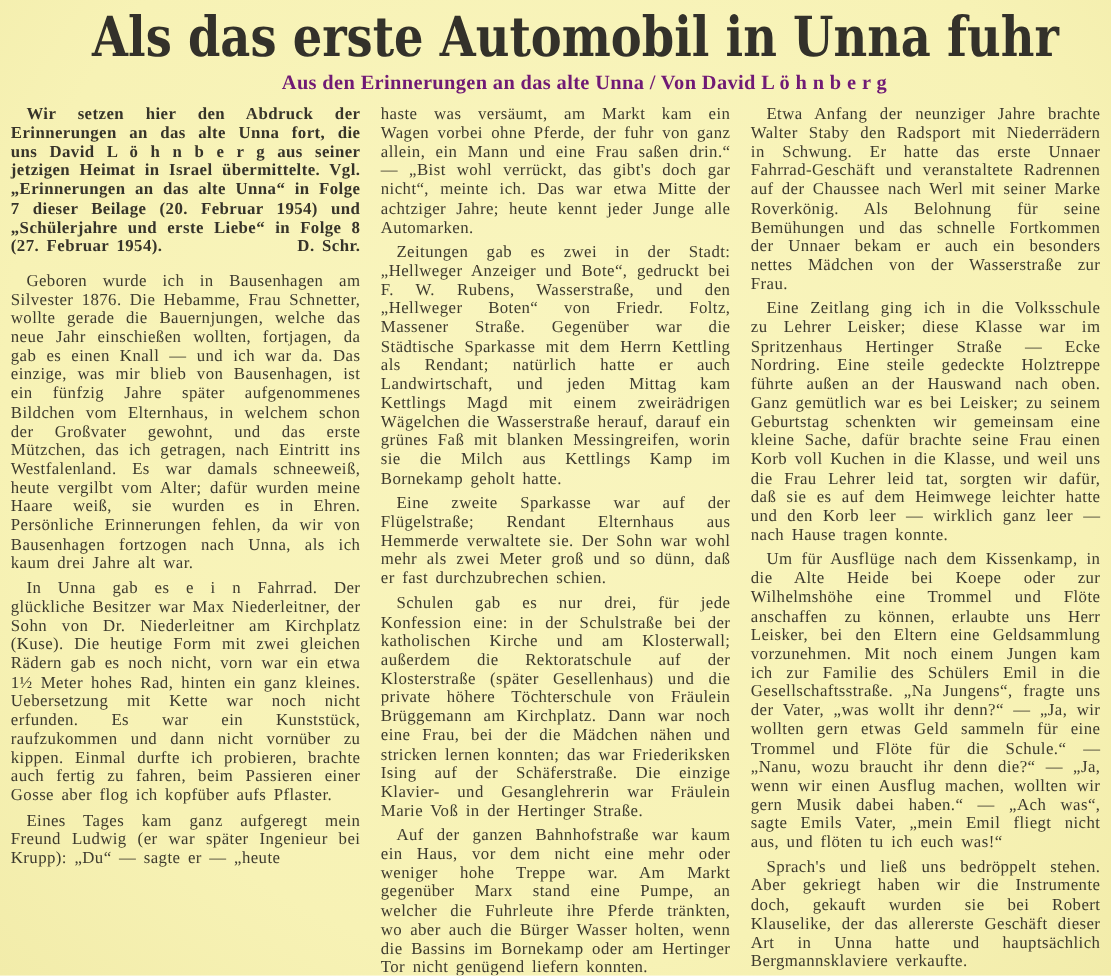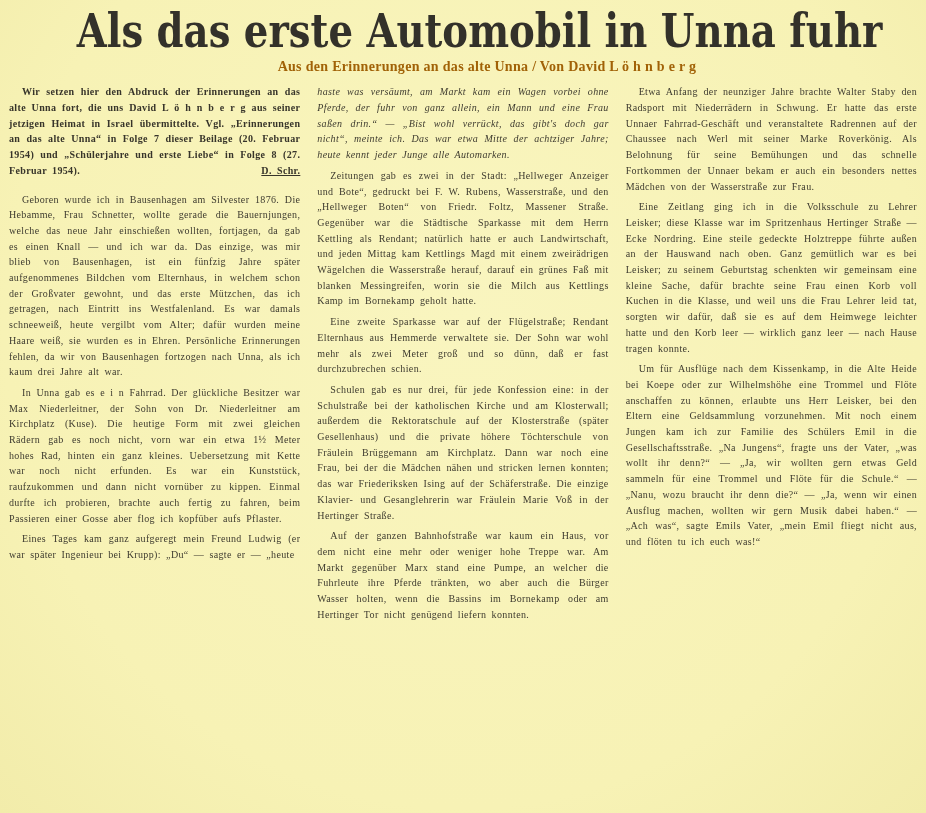--- a/index.html
+++ b/index.html
@@ -23,58 +23,57 @@
     line-height:1.05;
     letter-spacing:0px;
     color:#33312a;
     transform:scaleX(0.84);
     transform-origin:center top;
     white-space:nowrap;
   }
   .subtitle{
     margin-top:4px;
     font-weight:bold;
-    font-size:14px;
-    color:#a16207;
+    font-size:17px;
+    color:#701a75;
     letter-spacing:0.3px;
     padding-left:48px;
   }
   .columns{
     display:flex;
     gap:17px;
     padding:0 9px;
     margin-top:9px;
     height:725px;
     overflow:hidden;
   }
   .column{
     flex:1 1 0;
     text-align:justify;
-    font-size:10px;
+    font-size:14px;
     line-height:15.7px;
     letter-spacing:0.35px;
     word-spacing:2.4px;
   }
   .para{
     margin:0 0 5px 0;
     text-indent:13px;
   }
-  .para.noindent{text-indent:0;font-style:italic;}
+  .para.noindent{text-indent:0;}
   .para.intro{
     font-weight:bold;
     margin-bottom:13px;
     position:relative;
     color:#37342a;
   }
   .signoff{
     position:absolute;
     right:0;
     bottom:0;
     font-weight:bold;
-    text-decoration:underline;
   }
 </style>
 </head>
 <body>
 
 <div class="page">
   <div class="masthead">
     <h1 class="headline">Als das erste Automobil in Unna fuhr</h1>
     <div class="subtitle">Aus den Erinnerungen an das alte Unna / Von David L ö h n b e r g</div>
   </div>
@@ -89,15 +88,16 @@
         <p class="para noindent">haste was versäumt, am Markt kam ein Wagen vorbei ohne Pferde, der fuhr von ganz allein, ein Mann und eine Frau saßen drin.“ — „Bist wohl verrückt, das gibt's doch gar nicht“, meinte ich. Das war etwa Mitte der achtziger Jahre; heute kennt jeder Junge alle Automarken.</p>
         <p class="para">Zeitungen gab es zwei in der Stadt: „Hellweger Anzeiger und Bote“, gedruckt bei F. W. Rubens, Wasserstraße, und den „Hellweger Boten“ von Friedr. Foltz, Massener Straße. Gegenüber war die Städtische Sparkasse mit dem Herrn Kettling als Rendant; natürlich hatte er auch Landwirtschaft, und jeden Mittag kam Kettlings Magd mit einem zweirädrigen Wägelchen die Wasserstraße herauf, darauf ein grünes Faß mit blanken Messingreifen, worin sie die Milch aus Kettlings Kamp im Bornekamp geholt hatte.</p>
         <p class="para">Eine zweite Sparkasse war auf der Flügelstraße; Rendant Elternhaus aus Hemmerde verwaltete sie. Der Sohn war wohl mehr als zwei Meter groß und so dünn, daß er fast durchzubrechen schien.</p>
         <p class="para">Schulen gab es nur drei, für jede Konfession eine: in der Schulstraße bei der katholischen Kirche und am Klosterwall; außerdem die Rektoratschule auf der Klosterstraße (später Gesellenhaus) und die private höhere Töchterschule von Fräulein Brüggemann am Kirchplatz. Dann war noch eine Frau, bei der die Mädchen nähen und stricken lernen konnten; das war Friederiksken Ising auf der Schäferstraße. Die einzige Klavier- und Gesanglehrerin war Fräulein Marie Voß in der Hertinger Straße.</p>
         <p class="para">Auf der ganzen Bahnhofstraße war kaum ein Haus, vor dem nicht eine mehr oder weniger hohe Treppe war. Am Markt gegenüber Marx stand eine Pumpe, an welcher die Fuhrleute ihre Pferde tränkten, wo aber auch die Bürger Wasser holten, wenn die Bassins im Bornekamp oder am Hertinger Tor nicht genügend liefern konnten.</p>
       </div>
     <div class="column">
         <p class="para">Etwa Anfang der neunziger Jahre brachte Walter Staby den Radsport mit Niederrädern in Schwung. Er hatte das erste Unnaer Fahrrad-Geschäft und veranstaltete Radrennen auf der Chaussee nach Werl mit seiner Marke Roverkönig. Als Belohnung für seine Bemühungen und das schnelle Fortkommen der Unnaer bekam er auch ein besonders nettes Mädchen von der Wasserstraße zur Frau.</p>
         <p class="para">Eine Zeitlang ging ich in die Volksschule zu Lehrer Leisker; diese Klasse war im Spritzenhaus Hertinger Straße — Ecke Nordring. Eine steile gedeckte Holztreppe führte außen an der Hauswand nach oben. Ganz gemütlich war es bei Leisker; zu seinem Geburtstag schenkten wir gemeinsam eine kleine Sache, dafür brachte seine Frau einen Korb voll Kuchen in die Klasse, und weil uns die Frau Lehrer leid tat, sorgten wir dafür, daß sie es auf dem Heimwege leichter hatte und den Korb leer — wirklich ganz leer — nach Hause tragen konnte.</p>
         <p class="para">Um für Ausflüge nach dem Kissenkamp, in die Alte Heide bei Koepe oder zur Wilhelmshöhe eine Trommel und Flöte anschaffen zu können, erlaubte uns Herr Leisker, bei den Eltern eine Geldsammlung vorzunehmen. Mit noch einem Jungen kam ich zur Familie des Schülers Emil in die Gesellschaftsstraße. „Na Jungens“, fragte uns der Vater, „was wollt ihr denn?“ — „Ja, wir wollten gern etwas Geld sammeln für eine Trommel und Flöte für die Schule.“ — „Nanu, wozu braucht ihr denn die?“ — „Ja, wenn wir einen Ausflug machen, wollten wir gern Musik dabei haben.“ — „Ach was“, sagte Emils Vater, „mein Emil fliegt nicht aus, und flöten tu ich euch was!“</p>
+        <p class="para">Sprach's und ließ uns bedröppelt stehen. Aber gekriegt haben wir die Instrumente doch, gekauft wurden sie bei Robert Klauselike, der das allererste Geschäft dieser Art in Unna hatte und hauptsächlich Bergmannsklaviere verkaufte.</p>
       </div>
   </div>
 </div>
 
 </body></html>

